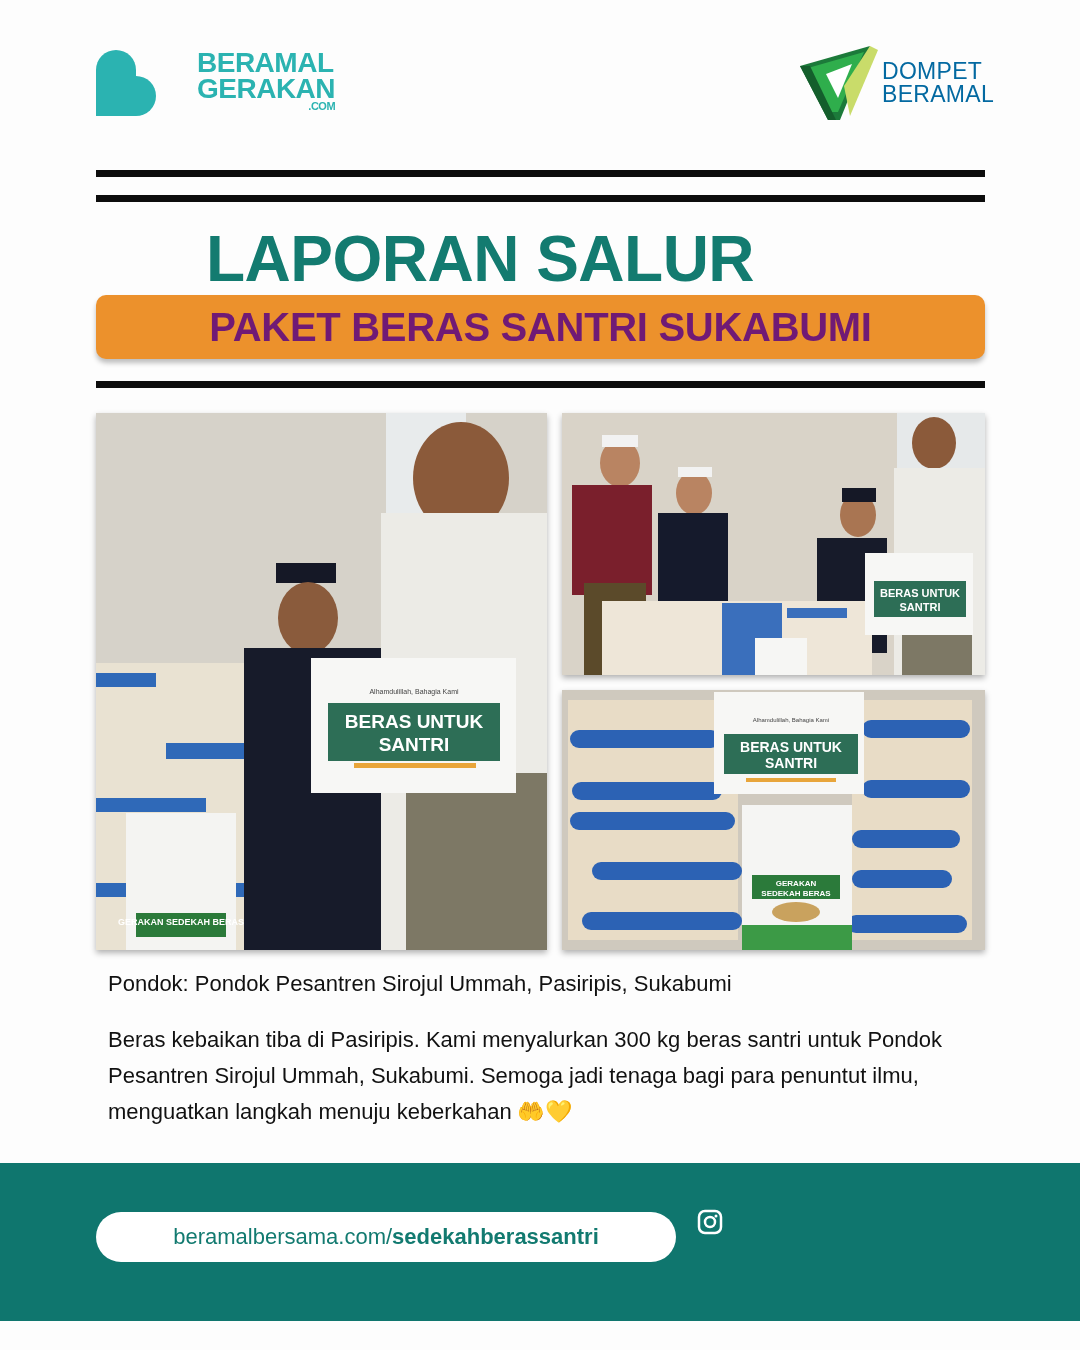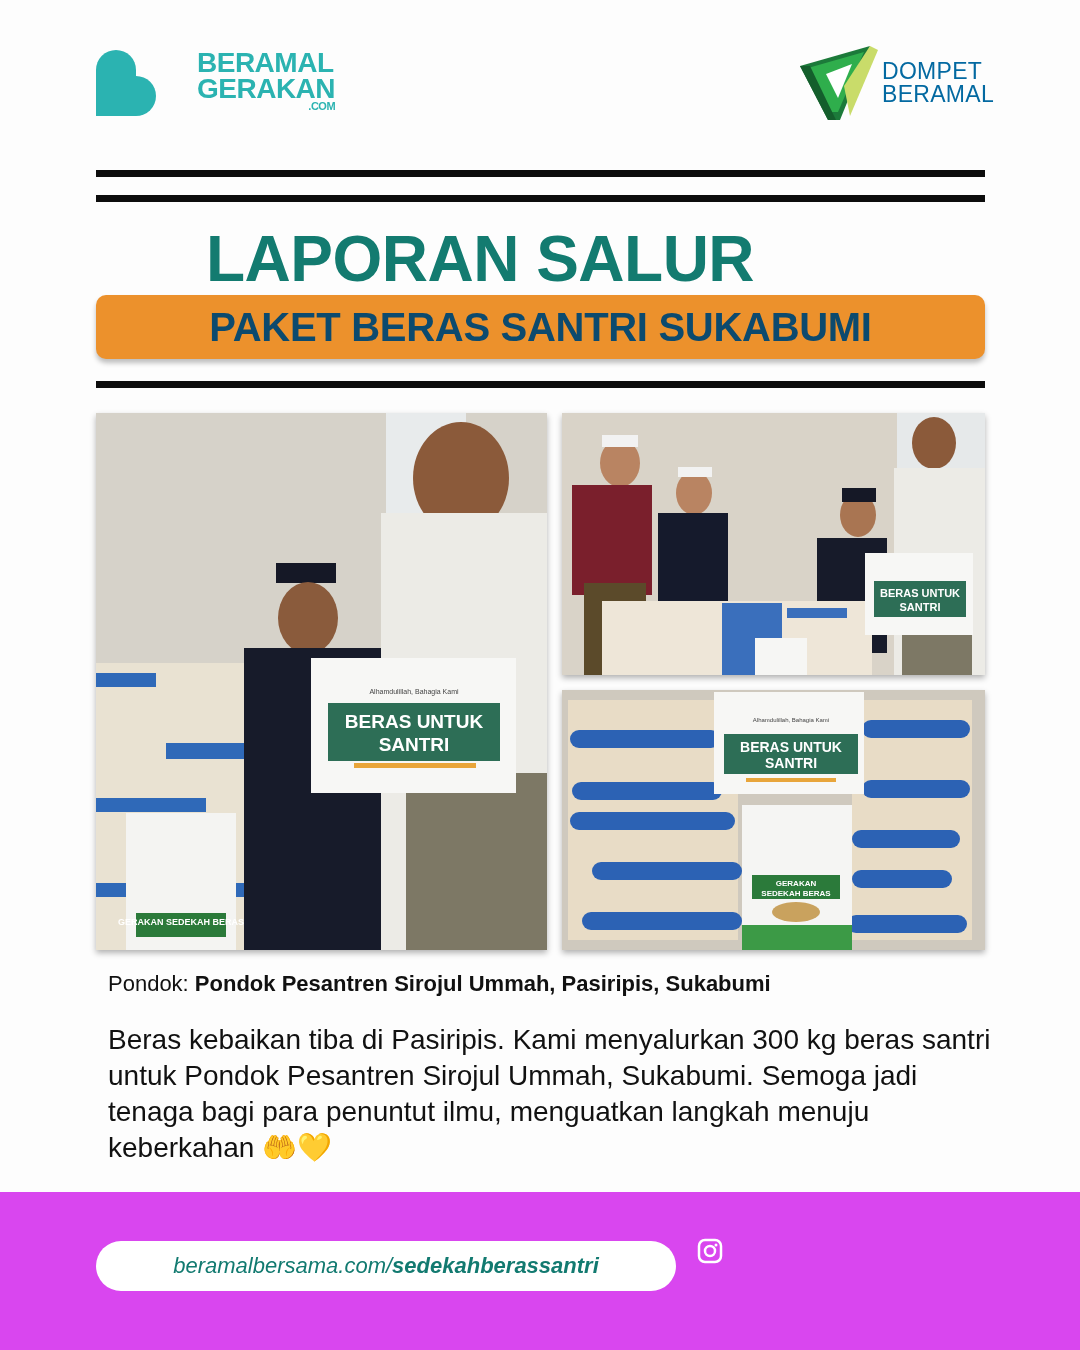--- a/index.html
+++ b/index.html
@@ -16,35 +16,35 @@
 
   .logo-right { position: absolute; left: 800px; top: 46px; display: flex; align-items: center; }
   .dd-mark { width: 78px; height: 74px; }
   .dd-text { margin-left: 4px; font-size: 23px; line-height: 23px; color: #0369a1; letter-spacing: 0.3px; }
 
   
   .rule { position: absolute; left: 96px; width: 889px; height: 7px; background: #0d0d0d; }
 
   .title { position: absolute; left: 0; width: 960px; top: 222px; text-align: center; font-size: 64px; font-weight: 800; color: #137b70; letter-spacing: -0.5px; }
   .banner { position: absolute; left: 96px; top: 295px; width: 889px; height: 64px; background: #ec912c; border-radius: 10px; box-shadow: 0 4px 5px rgba(0,0,0,0.25); display: flex; align-items: center; justify-content: center; }
-  .banner span { color: #0c4a6e; font-size: 40px; font-weight: 800; letter-spacing: -0.3px; }
+  .banner span { color: #701a75; font-size: 40px; font-weight: 800; letter-spacing: -0.3px; }
 
   
   .photo { position: absolute; overflow: hidden; box-shadow: 0 3px 6px rgba(0,0,0,0.3); }
   .photo svg { display: block; width: 100%; height: 100%; }
   .p1 { left: 96px; top: 413px; width: 451px; height: 537px; }
   .p2 { left: 562px; top: 413px; width: 423px; height: 262px; }
   .p3 { left: 562px; top: 690px; width: 423px; height: 260px; }
 
   .location { position: absolute; left: 108px; top: 971px; font-size: 22px; color: #111; }
-  .location b { font-weight: 700; }
-  .desc { position: absolute; left: 108px; top: 1022px; width: 890px; font-size: 28px; line-height: 36px; color: #111; }
+  .location b { font-weight: 400; }
+  .desc { position: absolute; left: 108px; top: 1022px; width: 890px; font-size: 22px; line-height: 36px; color: #111; }
 
   
-  .footer { position: absolute; left: 0; top: 1192px; width: 1080px; height: 158px; background: #d946ef; font-style: italic; }
+  .footer { position: absolute; left: 0; top: 1163px; width: 1080px; height: 158px; background: #0f766e; }
   .url-pill { position: absolute; left: 96px; top: 49px; width: 580px; height: 50px; background: #ffffff; border-radius: 25px; display: flex; align-items: center; justify-content: center; font-size: 22px; color: #127a70; }
   .url-pill b { font-weight: 700; }
   .social { position: absolute; left: 697px; display: flex; align-items: center; color: #ffffff; font-size: 24px; }
   .social .ico { width: 26px; height: 26px; margin-right: 14px; }
   .s-ig { top: 46px; font-weight: 700; }
   .s-yt { top: 85px; }
 </style>
 </head>
 <body>
 

